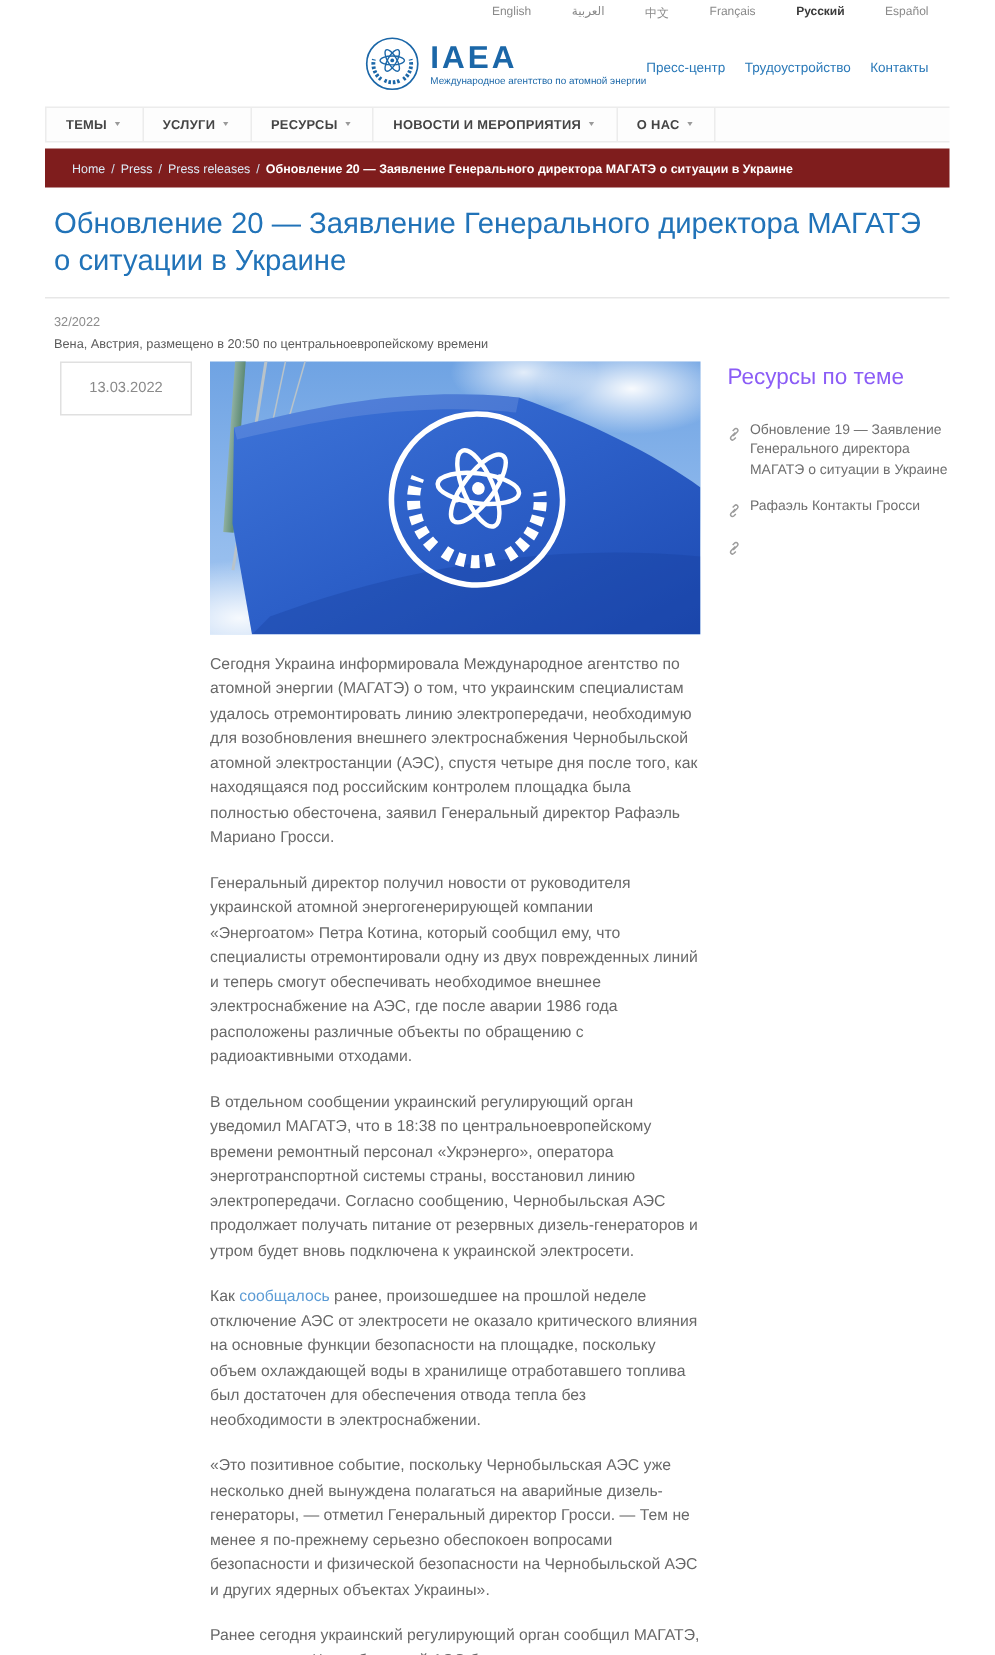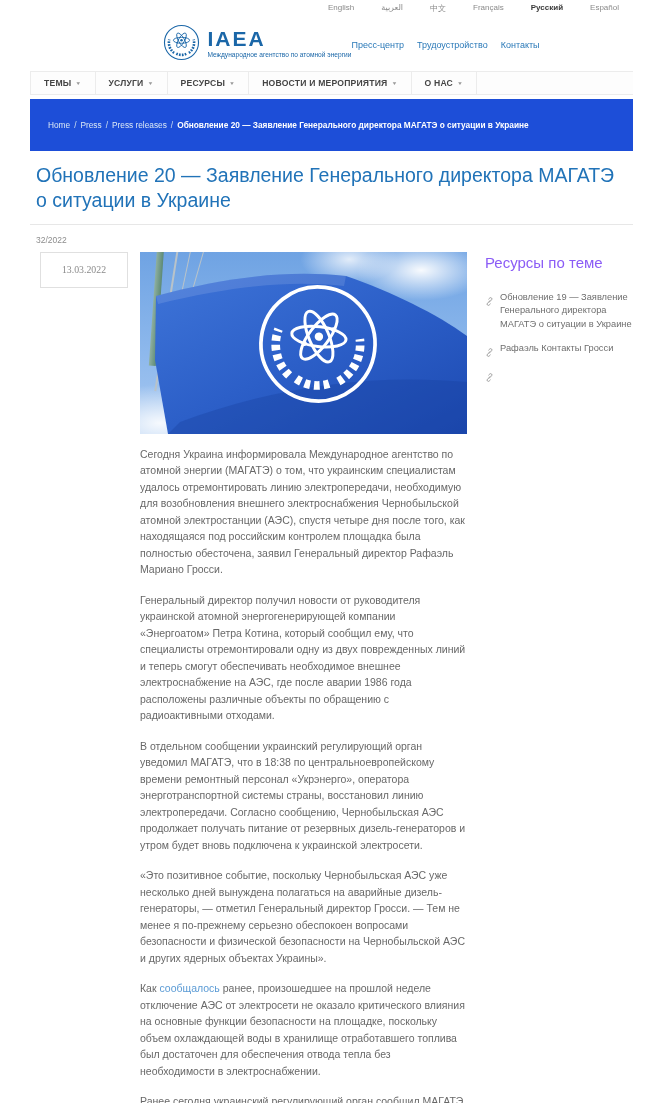--- a/index.html
+++ b/index.html
@@ -10,58 +10,58 @@
     color:#666; position:relative; overflow-x:hidden;
   }
   a { text-decoration:none; cursor:pointer; }
 
   
   .langbar { display:flex; justify-content:flex-end; gap:27px; padding:3px 44px 2px 0; }
   .lang { font-size:8px; color:#8a8a8a; }
   .lang.active { color:#3a3a3a; font-weight:bold; }
 
   
-  .header { display:flex; justify-content:center; align-items:flex-start; padding:8px 44px 6px 84px; }
+  .header { display:flex; justify-content:flex-end; align-items:flex-start; padding:8px 44px 6px 84px; }
   .logo { display:flex; align-items:center; gap:7px; color:#1b67a8; }
   .logo-emblem { width:37px; height:37px; color:#1b67a8; }
   .logo-text-wrap { display:flex; flex-direction:column; }
   .logo-acronym { font-size:21px; font-weight:bold; letter-spacing:2px; color:#1b67a8; line-height:22px; }
   .logo-sub { font-size:6.6px; color:#1b67a8; margin-top:1px; }
   .header-links { display:flex; gap:13px; margin-top:16px; }
   .header-link { font-size:9px; color:#2a79b8; }
 
   
   .navbar { display:flex; align-items:stretch; margin:4px 30px 0 30px; border-top:1px solid #ececec; border-bottom:1px solid #ececec; background:#fdfdfd; height:24px; }
   .nav-item { display:flex; align-items:center; gap:4px; padding:0 13px; border-right:1px solid #ececec; font-size:8.6px; font-weight:bold; color:#454545; letter-spacing:.2px; cursor:pointer; }
   .nav-item:first-child { border-left:1px solid #ececec;text-align:right; }
   .caret { font-size:6px; color:#9a9a9a; transform:scaleY(.8); }
   .nav-search { margin-left:auto; display:flex; align-items:center; }
   .search-input { width:133px; height:19px; border:1px solid #cfcfcf; font-size:8.5px; padding:0 6px; color:#555; outline:none; font-family:"Liberation Sans",sans-serif; }
   .search-input::placeholder { color:#9b9b9b; }
   .search-btn { width:22px; height:19px; background:#1a74ba; border:none; display:flex; align-items:center; justify-content:center; cursor:pointer; }
   .search-btn svg { width:10px; height:10px; }
 
   
-  .breadcrumb { margin:4px 30px 0 30px; background:#1d4ed8; color:#fff; font-size:8.3px; padding:21px 18px; display:flex; flex-wrap:wrap; gap:4px; align-items:center; }
+  .breadcrumb { margin:4px 30px 0 30px; background:#7f1d1d; color:#fff; font-size:8.3px; padding:8px 18px; display:flex; flex-wrap:wrap; gap:4px; align-items:center; }
   .crumb { color:#dce9f5; }
   .crumb-sep { color:#cfe0ef; }
   .crumb-current { color:#fff; font-weight:bold; }
 
   
   .container { margin:0 30px; width:603px; }
   .page-title { font-size:19.5px; line-height:1.3; font-weight:400; color:#2173b8; padding:12px 6px 10px 6px; }
   .title-divider { border:none; border-top:1px solid #e7e7e7; margin:0 0 0 0; }
   .meta { padding:10px 6px 0 6px; }
   .meta-issue { font-size:8.5px; color:#8d8d8d; }
   .meta-dateline { font-size:8.5px; color:#5b5b5b; margin-top:5px; }
 
   
   .main { display:flex; margin-top:7px; }
   .col-date { width:110px; }
-  .date-box { width:88px; height:36px; margin-left:10px; border:1px solid #e0e0e0; display:flex; align-items:center; justify-content:center; font-size:9.8px; color:#8a8a8a; background:#fff;font-family:Liberation Serif, serif; }
+  .date-box { width:88px; height:36px; margin-left:10px; border:1px solid #e0e0e0; display:flex; align-items:center; justify-content:center; font-size:9.8px; color:#8a8a8a; background:#fff; }
   .col-article { width:327px; }
   .col-side { width:166px; padding-left:18px; }
 
   
   .hero {
     position:relative; width:327px; height:182px; overflow:hidden;
     background:
       radial-gradient(90px 42px at 86% 10%, rgba(255,255,255,.95), rgba(255,255,255,0) 72%),
       radial-gradient(70px 36px at 64% 4%, rgba(255,255,255,.8), rgba(255,255,255,0) 70%),
       radial-gradient(110px 55px at 6% 94%, rgba(255,255,255,.9), rgba(255,255,255,0) 70%),
@@ -170,20 +170,21 @@
     <a class="crumb">Press releases</a>
     <span class="crumb-sep">/</span>
     <span class="crumb-current">Обновление 20 — Заявление Генерального директора МАГАТЭ о ситуации в Украине</span>
   </div>
 
 <div class="container">
   <h1 class="page-title">Обновление 20 — Заявление Генерального директора МАГАТЭ о ситуации в Украине</h1>
   <hr class="title-divider">
   <div class="meta">
     <div class="meta-issue">32/2022</div>
+    <div class="meta-dateline">Вена, Австрия, размещено в 20:50 по центральноевропейскому времени</div>
   </div>
 
   <div class="main">
     <div class="col-date">
       <div class="date-box">
         <span>13.03.2022</span>
       </div>
     </div>
 
     <div class="col-article">
@@ -207,22 +208,22 @@
           <g transform="rotate(7 178 92)" color="#ffffff">
             <use href="#emblem" x="116" y="30" width="124" height="124"></use>
           </g>
         </svg>
       </div>
 
       <div class="article-body">
           <p>Сегодня Украина информировала Международное агентство по атомной энергии (МАГАТЭ) о том, что украинским специалистам удалось отремонтировать линию электропередачи, необходимую для возобновления внешнего электроснабжения Чернобыльской атомной электростанции (АЭС), спустя четыре дня после того, как находящаяся под российским контролем площадка была полностью обесточена, заявил Генеральный директор Рафаэль Мариано Гросси.</p>
           <p>Генеральный директор получил новости от руководителя украинской атомной энергогенерирующей компании «Энергоатом» Петра Котина, который сообщил ему, что специалисты отремонтировали одну из двух поврежденных линий и теперь смогут обеспечивать необходимое внешнее электроснабжение на АЭС, где после аварии 1986 года расположены различные объекты по обращению с радиоактивными отходами.</p>
           <p>В отдельном сообщении украинский регулирующий орган уведомил МАГАТЭ, что в 18:38 по центральноевропейскому времени ремонтный персонал «Укрэнерго», оператора энерготранспортной системы страны, восстановил линию электропередачи. Согласно сообщению, Чернобыльская АЭС продолжает получать питание от резервных дизель-генераторов и утром будет вновь подключена к украинской электросети.</p>
+          <p>Как <a class="inline-link">сообщалось</a> ранее, произошедшее на прошлой неделе отключение АЭС от электросети не оказало критического влияния на основные функции безопасности на площадке, поскольку объем охлаждающей воды в хранилище отработавшего топлива был достаточен для обеспечения отвода тепла без необходимости в электроснабжении.</p>
           <p>«Это позитивное событие, поскольку Чернобыльская АЭС уже несколько дней вынуждена полагаться на аварийные дизель-генераторы, — отметил Генеральный директор Гросси. — Тем не менее я по-прежнему серьезно обеспокоен вопросами безопасности и физической безопасности на Чернобыльской АЭС и других ядерных объектах Украины».</p>
-          <p>Как <a class="inline-link">сообщалось</a> ранее, произошедшее на прошлой неделе отключение АЭС от электросети не оказало критического влияния на основные функции безопасности на площадке, поскольку объем охлаждающей воды в хранилище отработавшего топлива был достаточен для обеспечения отвода тепла без необходимости в электроснабжении.</p>
           <p>Ранее сегодня украинский регулирующий орган сообщил МАГАТЭ, что персонал Чернобыльской АЭС больше не проводит ремонт и техническое обслуживание оборудования, связанного с безопасностью, отчасти из-за физической и психологической усталости после безостановочной работы в течение почти трех недель.</p>
         </div>
     </div>
 
     <div class="col-side">
       <h2 class="side-title">Ресурсы по теме</h2>
       <ul class="side-list">
           <li class="side-item">
             <span class="li-icon"><svg viewBox="0 0 12 12" width="9" height="9" fill="none" stroke="currentColor" stroke-width="1.3">
                 <path d="M5 7.5 L8.8 3.7 a1.7 1.7 0 0 0 -2.4 -2.4 L4.6 3.1"></path>

